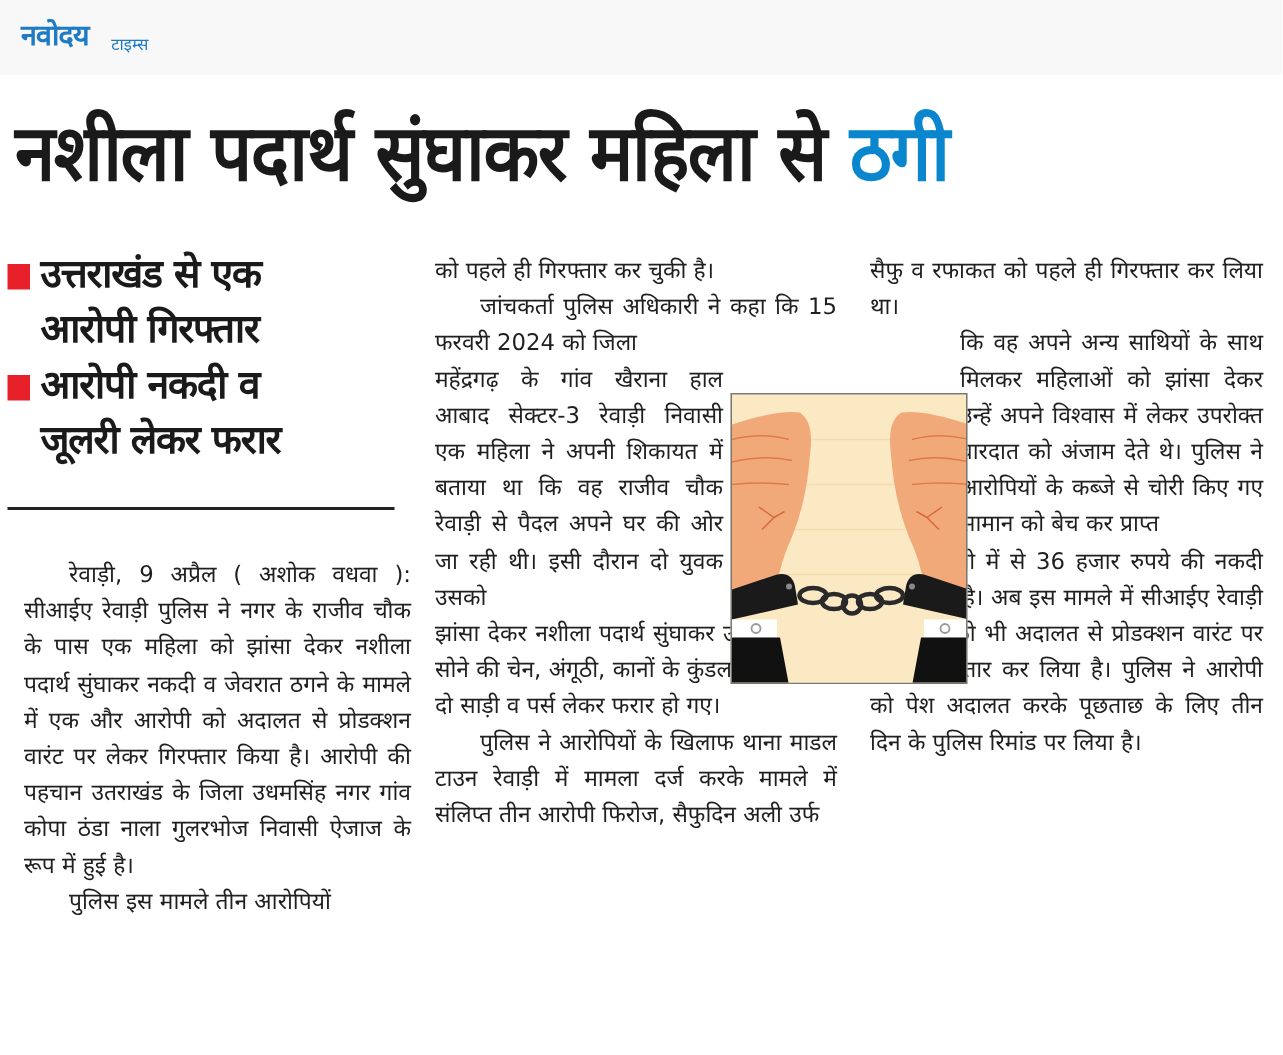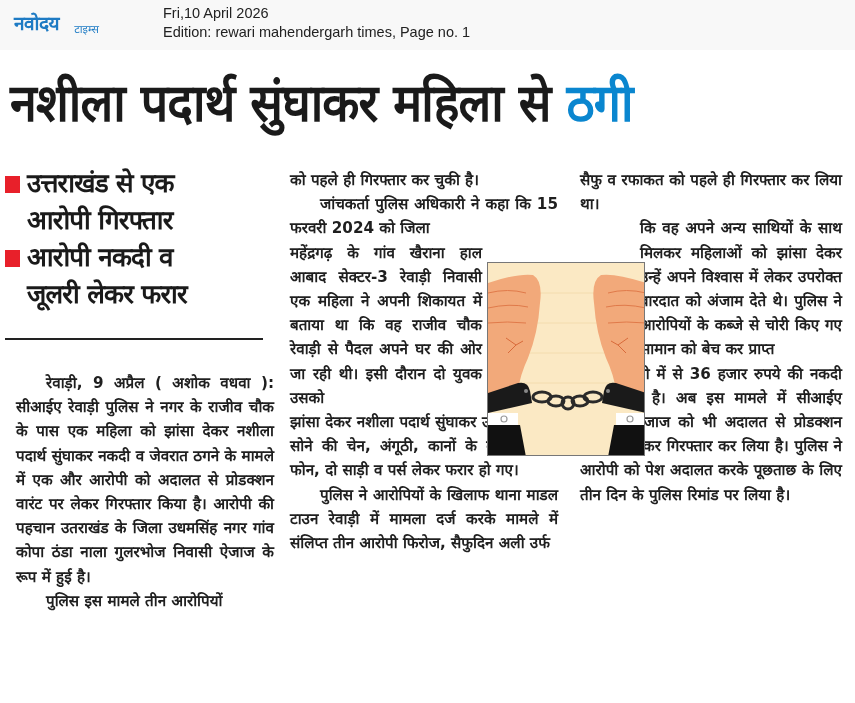--- a/index.html
+++ b/index.html
@@ -14,43 +14,39 @@
 
     .headline { position: absolute; left: 10px; top: 58px; width: 840px; height: 95px; font-family: "DejaVu Sans", sans-serif; font-weight: 900; font-size: 52px; letter-spacing: -1px; color: #1a1a1a; white-space: nowrap; transform: scaleX(0.93); transform-origin: left top; line-height: 90px; }
     .headline .accent { color: #0a86cf; }
 
     .bullets { position: absolute; left: 5px; top: 165px; width: 262px; }
     .bullet { display: flex; align-items: flex-start; font-family: "DejaVu Sans", sans-serif; font-weight: 900; font-size: 26px; line-height: 37px; color: #1a1a1a; letter-spacing: -0.8px; }
     .bullet .sq { display: inline-block; width: 15px; height: 17px; background: #e8202a; margin: 11px 7px 0 0; flex: 0 0 auto; }
     .bullet .txt { display: block; }
     .rule { position: absolute; left: 5px; top: 338px; width: 258px; height: 1.5px; background: #222; }
 
-    .col { position: absolute; font-family: "DejaVu Sans", sans-serif; font-size: 15.2px; line-height: 24.2px; color: #1f1f1f; text-align: justify; font-weight: bold; }
+    .col { position: absolute; font-family: "DejaVu Sans", sans-serif; font-size: 15.2px; line-height: 24.2px; color: #1f1f1f; text-align: justify; }
     .col p { text-align: justify; text-align-last: left; }
     .col p.indent { text-indent: 30px; }
     .col1 { left: 16px; top: 343px; width: 258px; margin-top: 28px; }
     .col2 { left: 290px; top: 168px; width: 268px; }
     .col3 { left: 580px; top: 168px; width: 262px; }
     .col2 .narrow { width: 192px; }
     .col3 .narrow { margin-left: 60px; }
 
     .photo { position: absolute; left: 487px; top: 262px; width: 158px; height: 194px; border: 1px solid #777; background: #fbe9c4; overflow: hidden; }
     .photo svg { display: block; }
   </style>
 </head>
 <body>
 
 <div class="topbar">
   <div class="logo">
     <span class="logo-main">नवोदय</span>
     <span class="logo-sub">टाइम्स</span>
-  </div>
-  <div class="meta">
-    <div>Fri,10 April 2026</div>
-    <div>Edition: rewari mahendergarh times, Page no. 1</div>
   </div>
 </div>
 
 <h1 class="headline"><span>नशीला पदार्थ सुंघाकर महिला से </span><span class="accent">ठगी</span></h1>
 
 <div class="bullets">
   <div class="bullet">
     <span class="sq"></span>
     <span class="txt">
       <span style="display:block">उत्तराखंड से एक</span>

